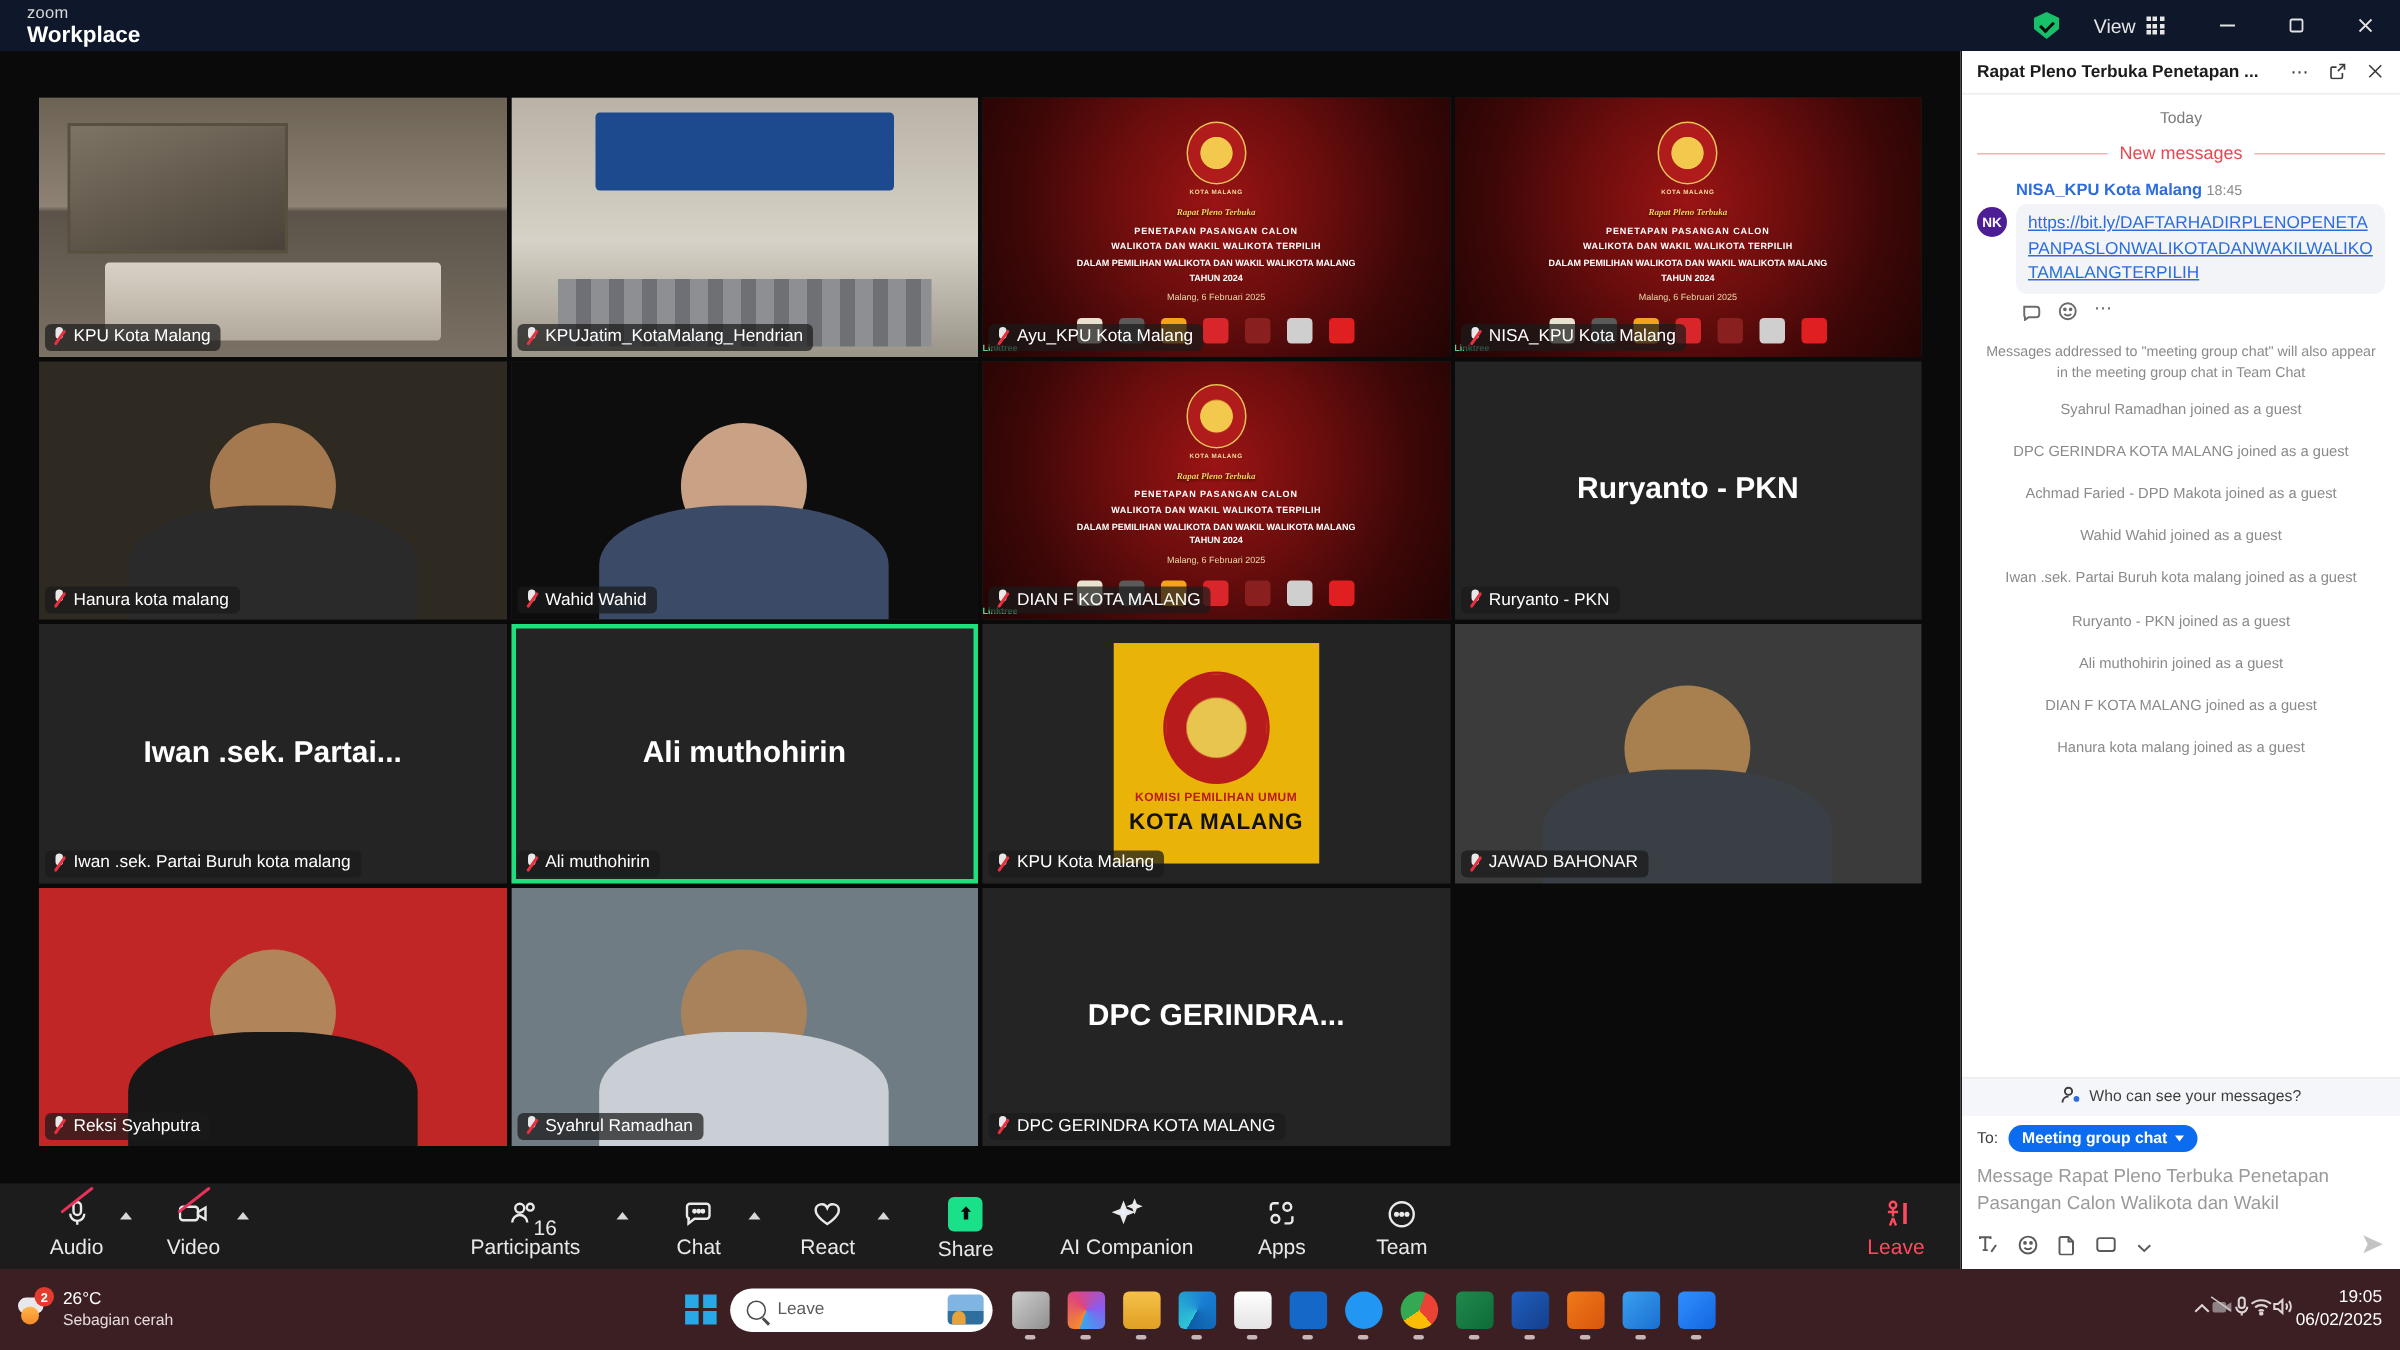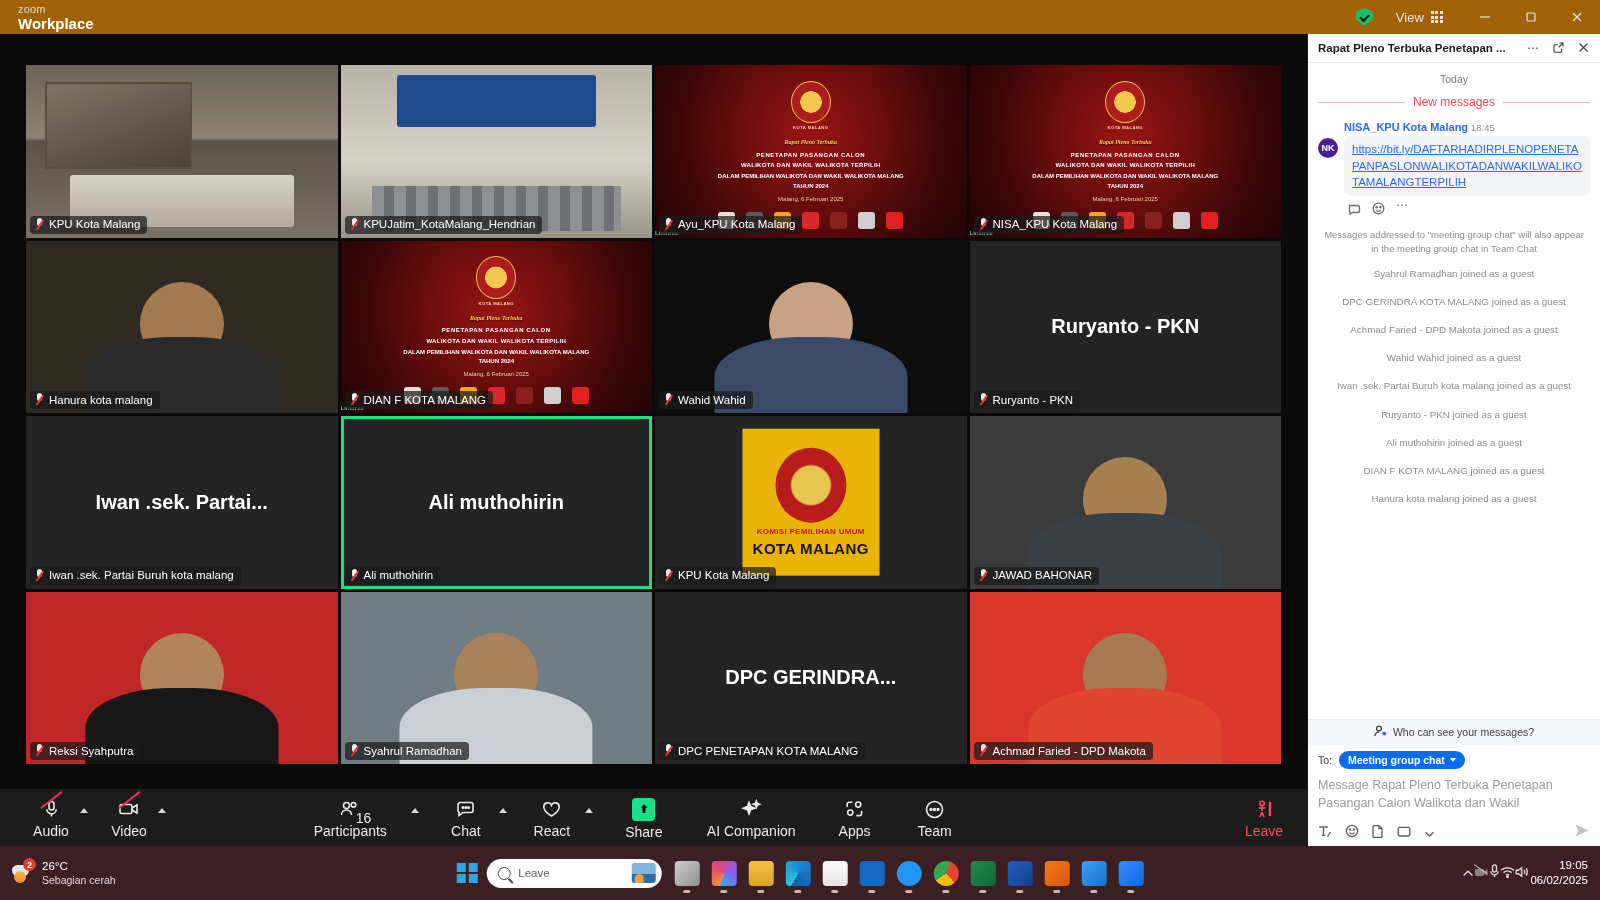--- a/index.html
+++ b/index.html
@@ -7,21 +7,21 @@
     width: 1600px; height: 900px;
     background: #000;
     font-family: "Liberation Sans", sans-serif;
     overflow: hidden;
   }
   #app { position: relative; width: 1600px; height: 900px; background: #0a0a0a; }
 
   
   .titlebar {
     position: absolute; top: 0; left: 0; width: 1600px; height: 34px;
-    background: #a16207; display: flex; align-items: center;
+    background: #0f172a; display: flex; align-items: center;
   }
   .brand { padding-left: 18px; line-height: 1.0; }
   .brand .z { font-size: 11px; color: #d8d8d8; letter-spacing: .2px; }
   .brand .w { font-size: 15px; color: #fff; font-weight: 700; margin-top: 1px; }
   .tb-right { margin-left: auto; display: flex; align-items: center; gap: 0; height: 48px; }
   .shield {
     width: 17px; height: 18px; background: #18c06a; margin-right: 14px;
     clip-path: polygon(50% 0, 100% 22%, 100% 62%, 50% 100%, 0 62%, 0 22%);
     position: relative;
   }
@@ -357,20 +357,31 @@
                <div class="bgwall"></div>
             <div class="head"></div>
             <div class="body"></div>
              </div>
           <div class="namebar">
               <span class="mute-ic"></span>
               <span>Hanura kota malang</span>
             </div>
         </div>
         <div class="tile">
+          <div class="ph person" style="--wall:#0d0d0d;--skin:#c9a184;--cloth:#3b4a66">
+               <div class="bgwall"></div>
+            <div class="head"></div>
+            <div class="body"></div>
+             </div>
+          <div class="namebar">
+              <span class="mute-ic"></span>
+              <span>Wahid Wahid</span>
+            </div>
+        </div>
+        <div class="tile">
   <div class="ph slide">
     <div class="slide-inner">
       <div class="kpu-logo-small"></div>
       <div class="s-kotamalang">KOTA MALANG</div>
       <div class="s-title">Rapat Pleno Terbuka</div>
       <div class="s-sub1">PENETAPAN PASANGAN CALON</div>
       <div class="s-sub2">WALIKOTA DAN WAKIL WALIKOTA TERPILIH</div>
       <div class="s-sub3">DALAM PEMILIHAN WALIKOTA DAN WAKIL WALIKOTA MALANG</div>
       <div class="s-sub4">TAHUN 2024</div>
       <div class="s-date">Malang, 6 Februari 2025</div>
@@ -385,31 +396,20 @@
       <i style="background:#e02020"></i>
     </div>
     <div class="s-linktree">Linktree</div>
   </div>
           <div class="namebar">
               <span class="mute-ic"></span>
               <span>DIAN F KOTA MALANG</span>
             </div>
         </div>
         <div class="tile">
-          <div class="ph person" style="--wall:#0d0d0d;--skin:#c9a184;--cloth:#3b4a66">
-               <div class="bgwall"></div>
-            <div class="head"></div>
-            <div class="body"></div>
-             </div>
-          <div class="namebar">
-              <span class="mute-ic"></span>
-              <span>Wahid Wahid</span>
-            </div>
-        </div>
-        <div class="tile">
           <div class="centername">Ruryanto - PKN</div>
           <div class="namebar">
               <span class="mute-ic"></span>
               <span>Ruryanto - PKN</span>
             </div>
         </div>
         <div class="tile">
           <div class="centername">Iwan .sek. Partai...</div>
           <div class="namebar">
               <span class="mute-ic"></span>
@@ -464,32 +464,21 @@
              </div>
           <div class="namebar">
               <span class="mute-ic"></span>
               <span>Syahrul Ramadhan</span>
             </div>
         </div>
         <div class="tile">
           <div class="centername">DPC  GERINDRA...</div>
           <div class="namebar">
               <span class="mute-ic"></span>
-              <span>DPC PENETAPAN KOTA MALANG</span>
-            </div>
-        </div>
-        <div class="tile">
-          <div class="ph person" style="--wall:#d9372c;--skin:#a87a52;--cloth:#e0452f">
-               <div class="bgwall"></div>
-            <div class="head"></div>
-            <div class="body"></div>
-             </div>
-          <div class="namebar">
-              <span class="mute-ic"></span>
-              <span>Achmad Faried - DPD Makota</span>
+              <span>DPC GERINDRA KOTA MALANG</span>
             </div>
         </div>
       </div>
   </div>
 
   <div class="toolbar">
     <div class="tb-group" style="margin-left:24px">
       <div class="tb-item">
         <span class="ico">
           <svg width="15" height="18" viewBox="0 0 15 18">

